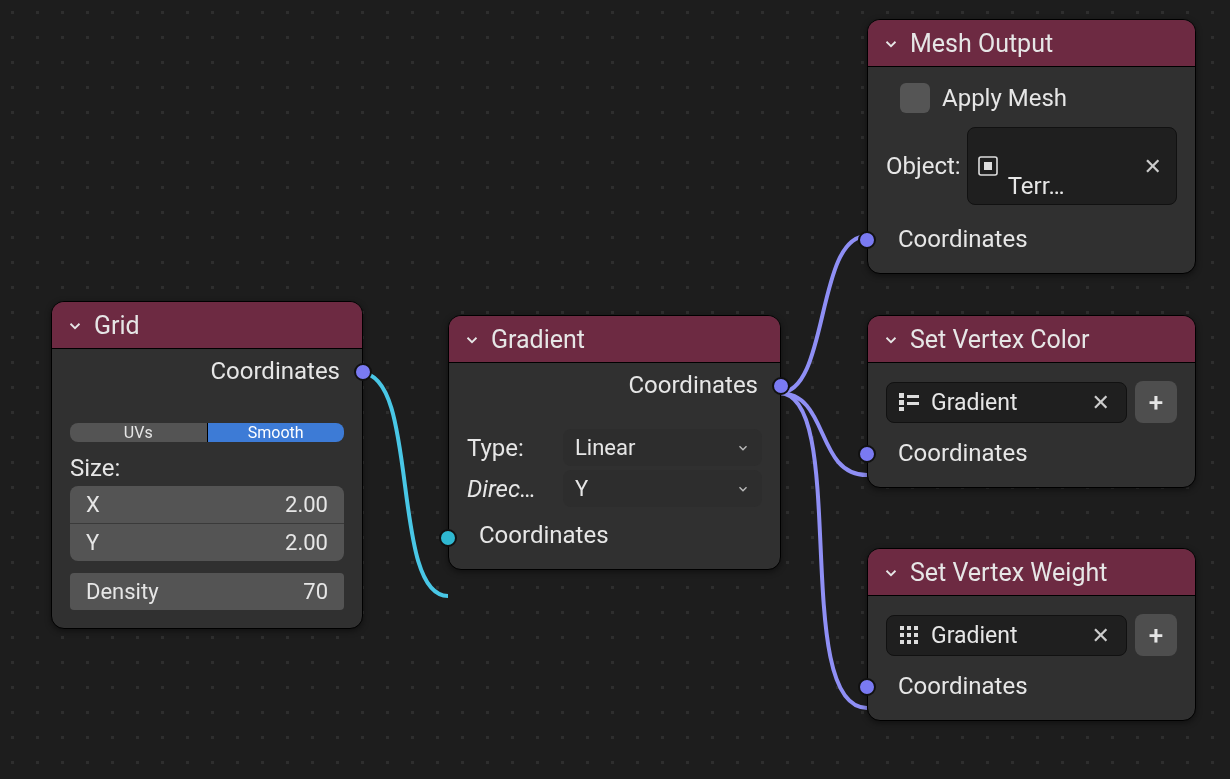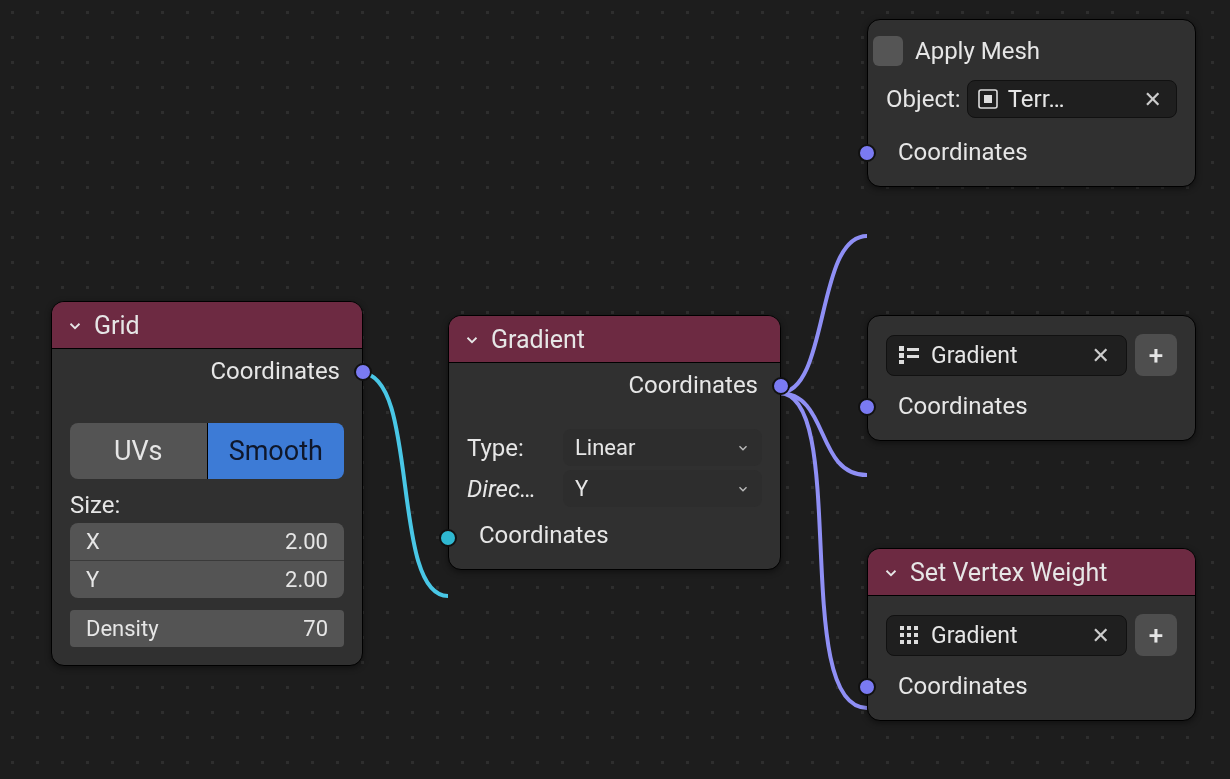--- a/index.html
+++ b/index.html
@@ -54,41 +54,41 @@
   .socket{
     position:absolute;width:18px;height:18px;border-radius:50%;box-sizing:border-box;border:2px solid #111;
   }
   .socket.out{right:-10px;}
   .socket.in{left:-10px;}
   .socket.geom{background:var(--socket-geom);}
   .socket.coord{background:var(--socket-coord);}
 
   
   .toggle-pair{display:flex;margin:12px 18px 8px 18px;border-radius:8px;overflow:hidden;}
-  .toggle-pair .opt{flex:1;text-align:center;padding:12px 0;font-size:27px;background:var(--field-bg);}
-  .toggle-pair .opt.active{background:var(--blue);color:#0f172a;}
+  .toggle-pair .opt{flex:1;text-align:center;padding:0 0;font-size:16px;background:var(--field-bg);}
+  .toggle-pair .opt.active{background:var(--blue);color:#ffffff;}
   .toggle-pair .opt:not(:last-child){border-right:1px solid #000;}
 
   .slider-row{margin:4px 18px;display:flex;align-items:stretch;}
   .slider{flex:1;display:flex;justify-content:space-between;align-items:center;background:var(--field-bg);border-radius:4px;padding:6px 16px;font-size:22px;}
   .slider-group{margin:0 18px;}
   .slider-group .slider{border-radius:0;border-top:1px solid #3a3a3a;}
   .slider-group .slider:first-child{border-top-left-radius:8px;border-top-right-radius:8px;border-top:none;}
   .slider-group .slider:last-child{border-bottom-left-radius:8px;border-bottom-right-radius:8px;}
 
   .prop-row{display:flex;align-items:center;margin:4px 18px;gap:10px;}
   .prop-row .lbl{flex:0 0 auto;min-width:70px;white-space:nowrap;overflow:hidden;text-overflow:ellipsis;}
   .select{flex:1;display:flex;justify-content:space-between;align-items:center;background:var(--field-bg-darker);border-radius:8px;padding:6px 12px;font-size:22px;min-width:0;}
   .select .caret svg{width:14px;height:14px;stroke:#bbb;stroke-width:2.4;fill:none;}
 
-  .checkbox-row{display:flex;align-items:center;gap:12px;padding:4px 5px;font-size:24px;}
+  .checkbox-row{display:flex;align-items:center;gap:12px;padding:4px 32px;font-size:24px;}
   .checkbox{width:30px;height:30px;background:var(--checkbox);border-radius:6px;}
 
   .objfield{display:flex;align-items:center;background:#1f1f1f;border:1px solid #111;border-radius:8px;padding:4px 8px;gap:8px;min-width:0;}
-  .objfield .txt{flex:1;overflow:hidden;text-overflow:ellipsis;white-space:nowrap;}
+  .objfield .txt{flex:1;overflow:hidden;text-overflow:ellipsis;white-space:nowrap;margin-top:40px;}
   .xbtn{color:#ccc;font-size:22px;padding:0 6px;}
 
   .chip-row{display:flex;align-items:center;gap:8px;margin:4px 18px;}
   .chip{flex:1;display:flex;align-items:center;gap:10px;background:#1f1f1f;border:1px solid #111;border-radius:8px;padding:6px 10px;min-width:0;}
   .chip .txt{flex:1;overflow:hidden;text-overflow:ellipsis;white-space:nowrap;font-size:23px;}
   .addbtn{width:42px;height:42px;display:flex;align-items:center;justify-content:center;background:#4e4e4e;border-radius:8px;font-size:26px;font-weight:500;}
 
   .icon16{width:24px;height:24px;flex:0 0 auto;}
   .icon16 svg{width:24px;height:24px;display:block;}
 
@@ -184,20 +184,28 @@
         </div>
       </div>
       <div class="row-in" style="padding-top:10px;">
         <span class="socket in coord" style="top:18px;"></span>
         <span>Coordinates</span>
       </div>
     </div>
   </div>
 
   <div class="node" style="left:867px;top:19px;width:327px;">
+    <div class="node-header">
+      <span class="chev">
+          <svg viewBox="0 0 24 24">
+            <polyline points="6 9 12 15 18 9"></polyline>
+          </svg>
+        </span>
+      <span>Mesh Output</span>
+    </div>
     <div class="body">
       <div style="height:10px;"></div>
       <div class="checkbox-row">
         <div class="checkbox"></div>
         <span>Apply Mesh</span>
       </div>
       <div style="height:6px;"></div>
       <div class="prop-row" style="gap:6px;">
         <span class="lbl">Object:</span>
         <div class="objfield" style="flex:1;">
@@ -213,20 +221,28 @@
       </div>
       <div style="height:10px;"></div>
       <div class="row-in">
         <span class="socket in geom" style="top:12px;"></span>
         <span>Coordinates</span>
       </div>
     </div>
   </div>
 
   <div class="node" style="left:867px;top:315px;width:327px;">
+    <div class="node-header">
+      <span class="chev">
+          <svg viewBox="0 0 24 24">
+            <polyline points="6 9 12 15 18 9"></polyline>
+          </svg>
+        </span>
+      <span>Set Vertex Color</span>
+    </div>
     <div class="body">
       <div style="height:12px;"></div>
       <div class="chip-row">
         <div class="chip">
           <span class="icon16">
             <svg viewBox="0 0 24 24">
               <rect x="2" y="3" width="5" height="5" fill="#ddd"></rect>
               <rect x="2" y="10" width="5" height="5" fill="#ddd"></rect>
               <rect x="2" y="17" width="5" height="4" fill="#ddd"></rect>
               <rect x="10" y="5" width="12" height="3" fill="#ddd"></rect>

